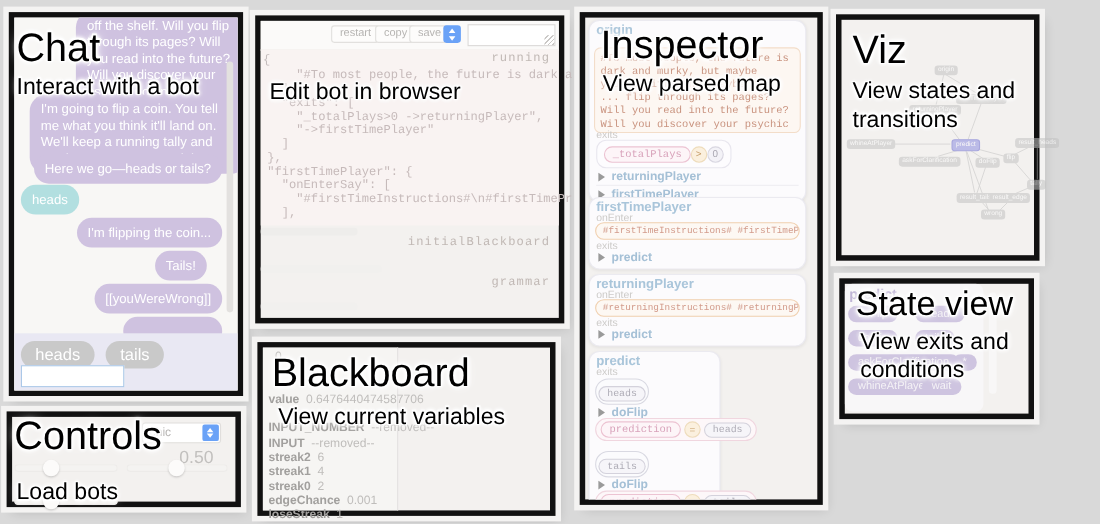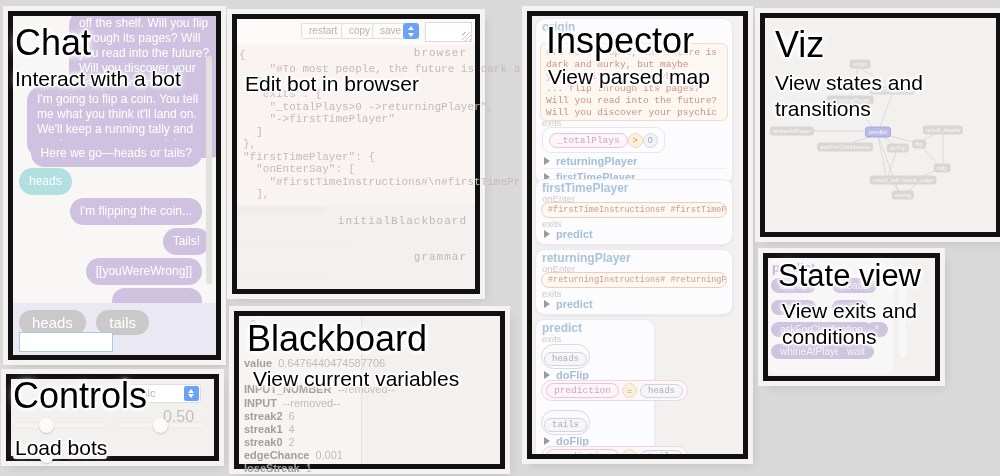--- a/index.html
+++ b/index.html
@@ -96,21 +96,21 @@
 </head>
 <body>
 
 <div class="panel" style="left:8px;top:11px;width:213px;height:349px;">
   <div class="chat-body">
     <div class="bubble" style="left:56px;top:-6px;width:132px;">off the shelf. Will you flip through its pages? Will you read into the future? Will you discover your psychic potential?</div>
     <div class="bubble" style="left:14px;top:70px;width:178px;">I'm going to flip a coin. You tell me what you think it'll land on. We'll keep a running tally and see how many you get right.</div>
     <div class="bubble" style="right:14px;top:124px;">Here we go—heads or tails?</div>
     <div class="bubble user" style="left:6px;top:152px;">heads</div>
     <div class="bubble" style="right:14px;top:182px;">I'm flipping the coin...</div>
-    <div class="bubble" style="right:6px;top:212px;">Tails!</div>
+    <div class="bubble" style="right:28px;top:212px;">Tails!</div>
     <div class="bubble" style="right:14px;top:242px;">[[youWereWrong]]</div>
     <div class="bubble" style="right:14px;top:272px;width:70px;height:14px;"></div>
     <div class="chat-scrollbar"></div>
     <div class="chat-footer">
       <span class="qr-pill">heads</span>
       <span class="qr-pill">tails</span>
       <div class="chat-input"></div>
     </div>
   </div>
   <div class="ann-title" style="left:2px;top:8px;">Chat</div>
@@ -129,32 +129,32 @@
   <div class="track" style="left:104px;top:43px;width:92px;">
     <div class="knob" style="left:38px;"></div>
   </div>
   <div class="track" style="left:2px;top:73px;width:94px;">
     <div class="knob" style="left:26px;"></div>
   </div>
   <div class="ann-title" style="left:2px;top:-2px;">Controls</div>
   <div class="ann-sub" style="left:4px;top:56px;">Load bots</div>
 </div>
 
-<div class="panel" style="left:232px;top:14px;width:248px;height:280px;">
+<div class="panel" style="left:232px;top:14px;width:281px;height:280px;">
   <div class="ed-toolbar">
     <button class="tbtn" style="left:64px;">restart</button>
     <button class="tbtn" style="left:104px;">copy</button>
     <button class="tbtn" style="left:135px;">save</button>
     <span class="ed-stepper"></span>
     <div class="ed-input">
       <span class="ed-resize"></span>
     </div>
   </div>
   <div class="ed-code-area">
-    <span class="sec-lab" style="top:2px;">browser</span>
+    <span class="sec-lab" style="top:2px;">running</span>
     <span class="mono" style="position:absolute;left:2px;top:4px;font-size:11px;color:#c4bcbc;">{</span>
     <pre class="ed-code mono">    "#To most people, the future is dark a
   ],
   "exits": [
     "_totalPlays&gt;0 -&gt;returningPlayer",
     "-&gt;firstTimePlayer"
   ]
 },
 "firstTimePlayer": {
   "onEnterSay": [
@@ -260,21 +260,21 @@
       <span class="pill-pink">prediction</span>
       <span class="circ op">=</span>
       <span class="pill-gray">tails</span>
     </div>
 
   </div>
   <div class="ann-title" style="left:14px;top:6px;">Inspector</div>
   <div class="ann-sub" style="left:16px;top:48px;">View parsed map</div>
 </div>
 
-<div class="panel" style="left:760px;top:13px;width:241px;height:224px;">
+<div class="panel" style="left:760px;top:13px;width:185px;height:224px;">
   <div class="viz-fade">
     <svg width="213" height="214" style="position:absolute;inset:0;">
       <g stroke="#bdbdbd" stroke-width="0.8" fill="none">
         <line x1="95" y1="50" x2="125" y2="68"></line>
           <line x1="93" y1="50" x2="86" y2="77"></line>
         <line x1="127" y1="76" x2="115" y2="109"></line>
           <line x1="90" y1="86" x2="108" y2="110"></line>
         <line x1="38" y1="113" x2="99" y2="113"></line>
           <line x1="88" y1="124" x2="108" y2="118"></line>
         <line x1="116" y1="118" x2="130" y2="127"></line>

